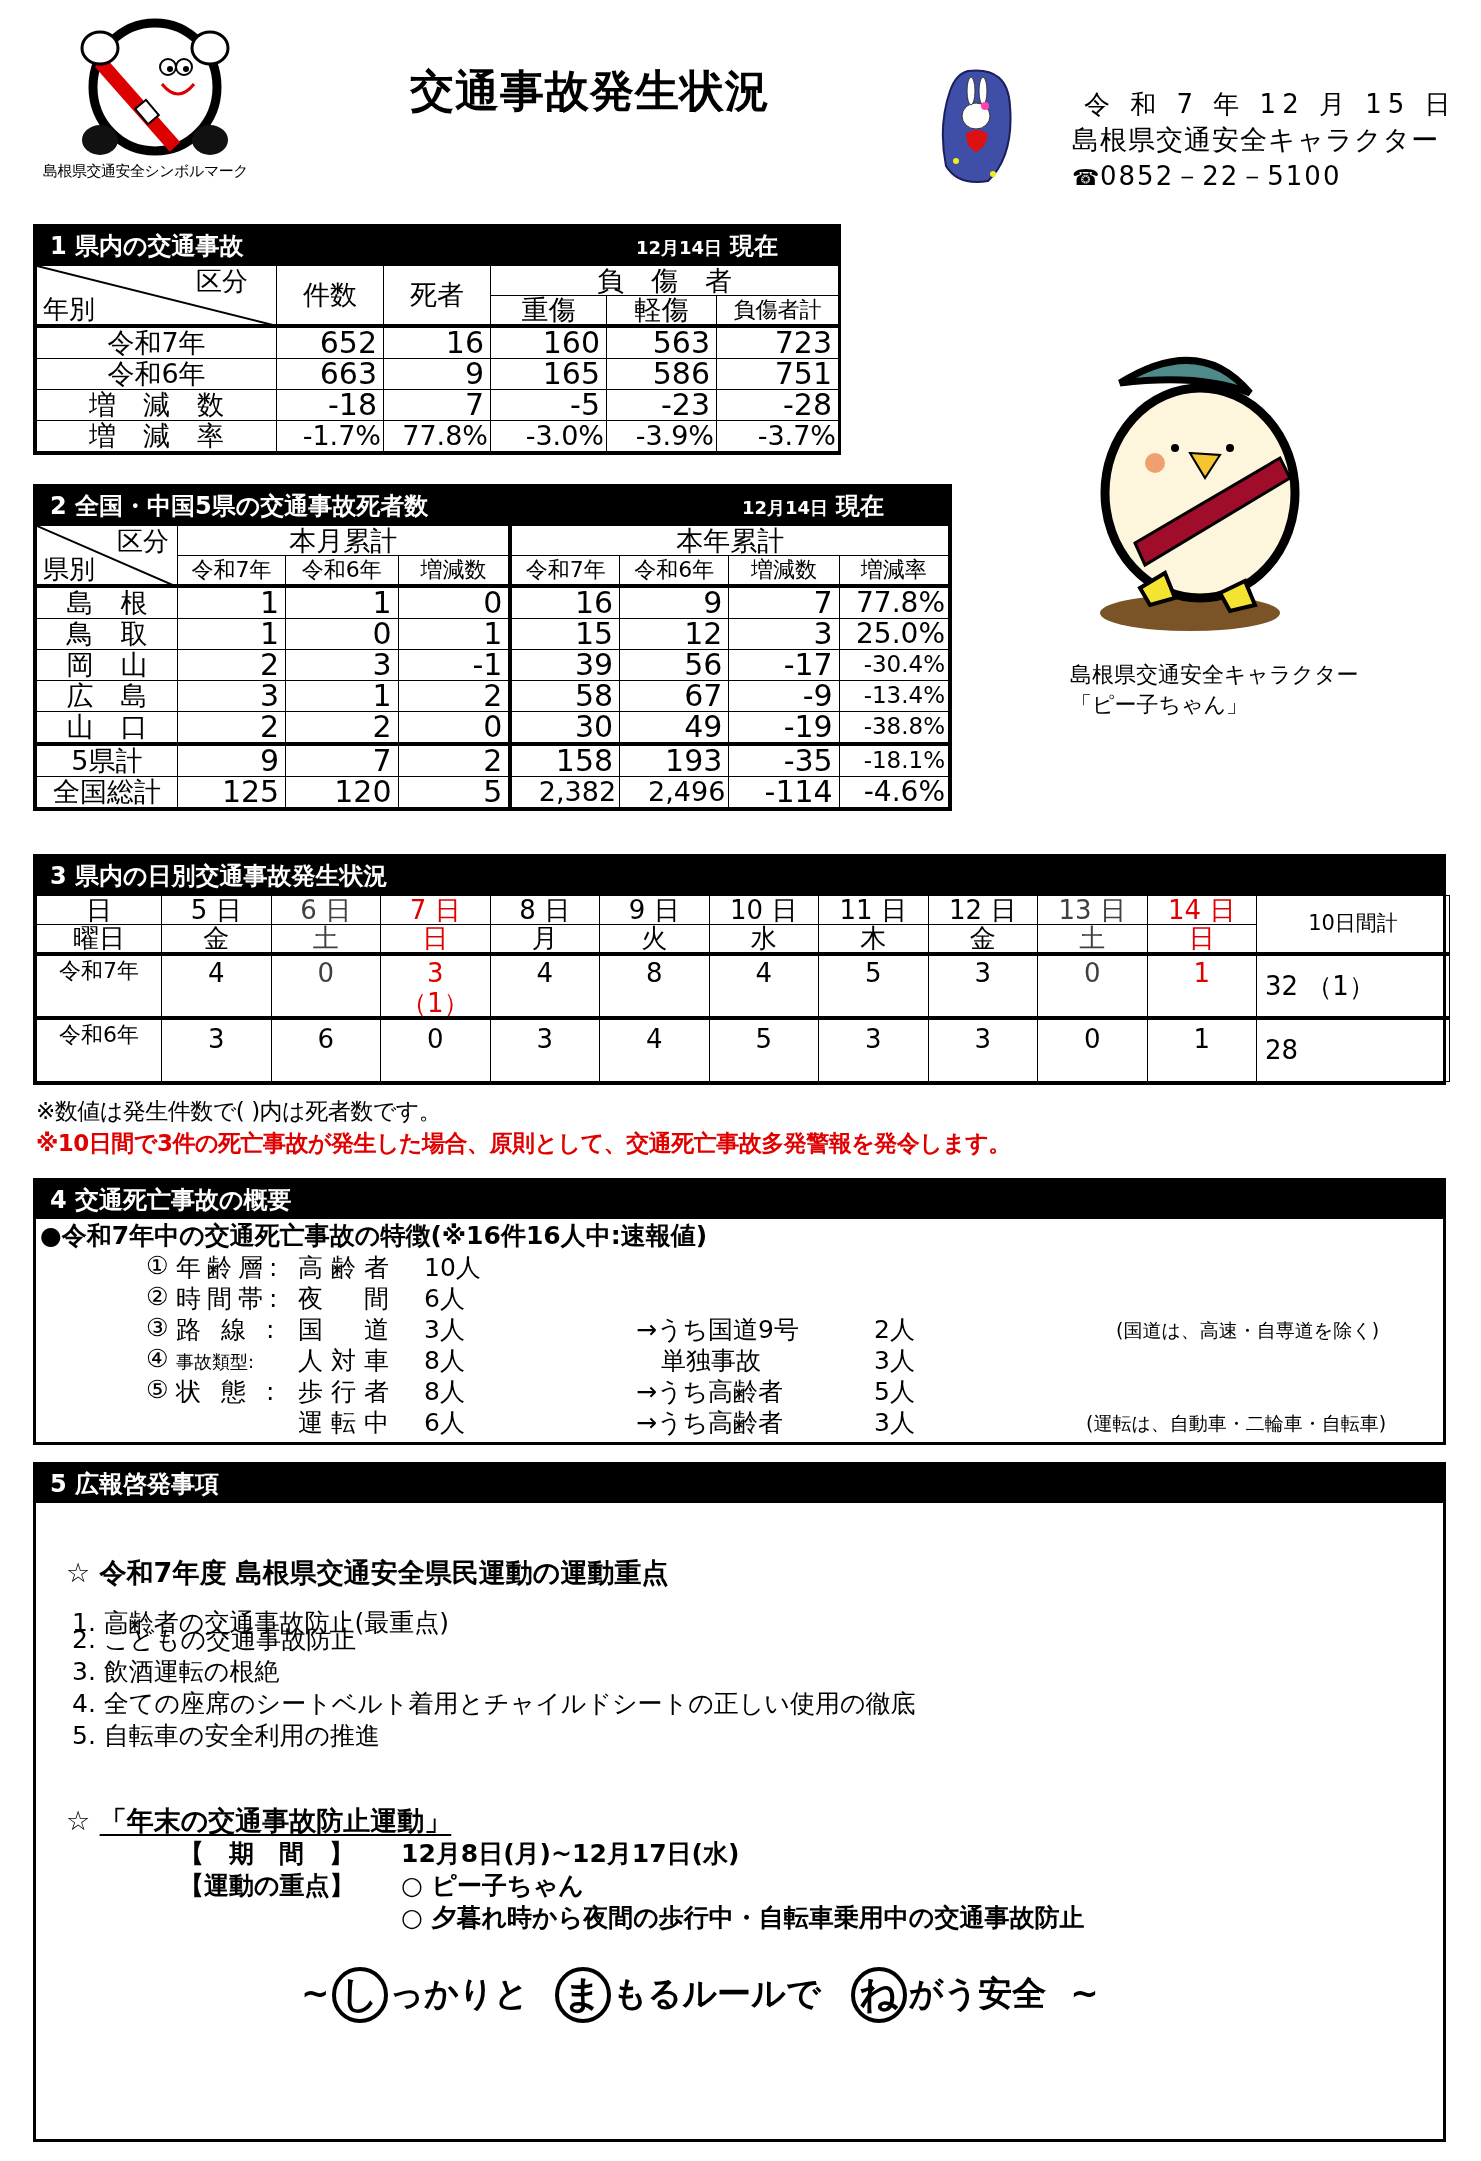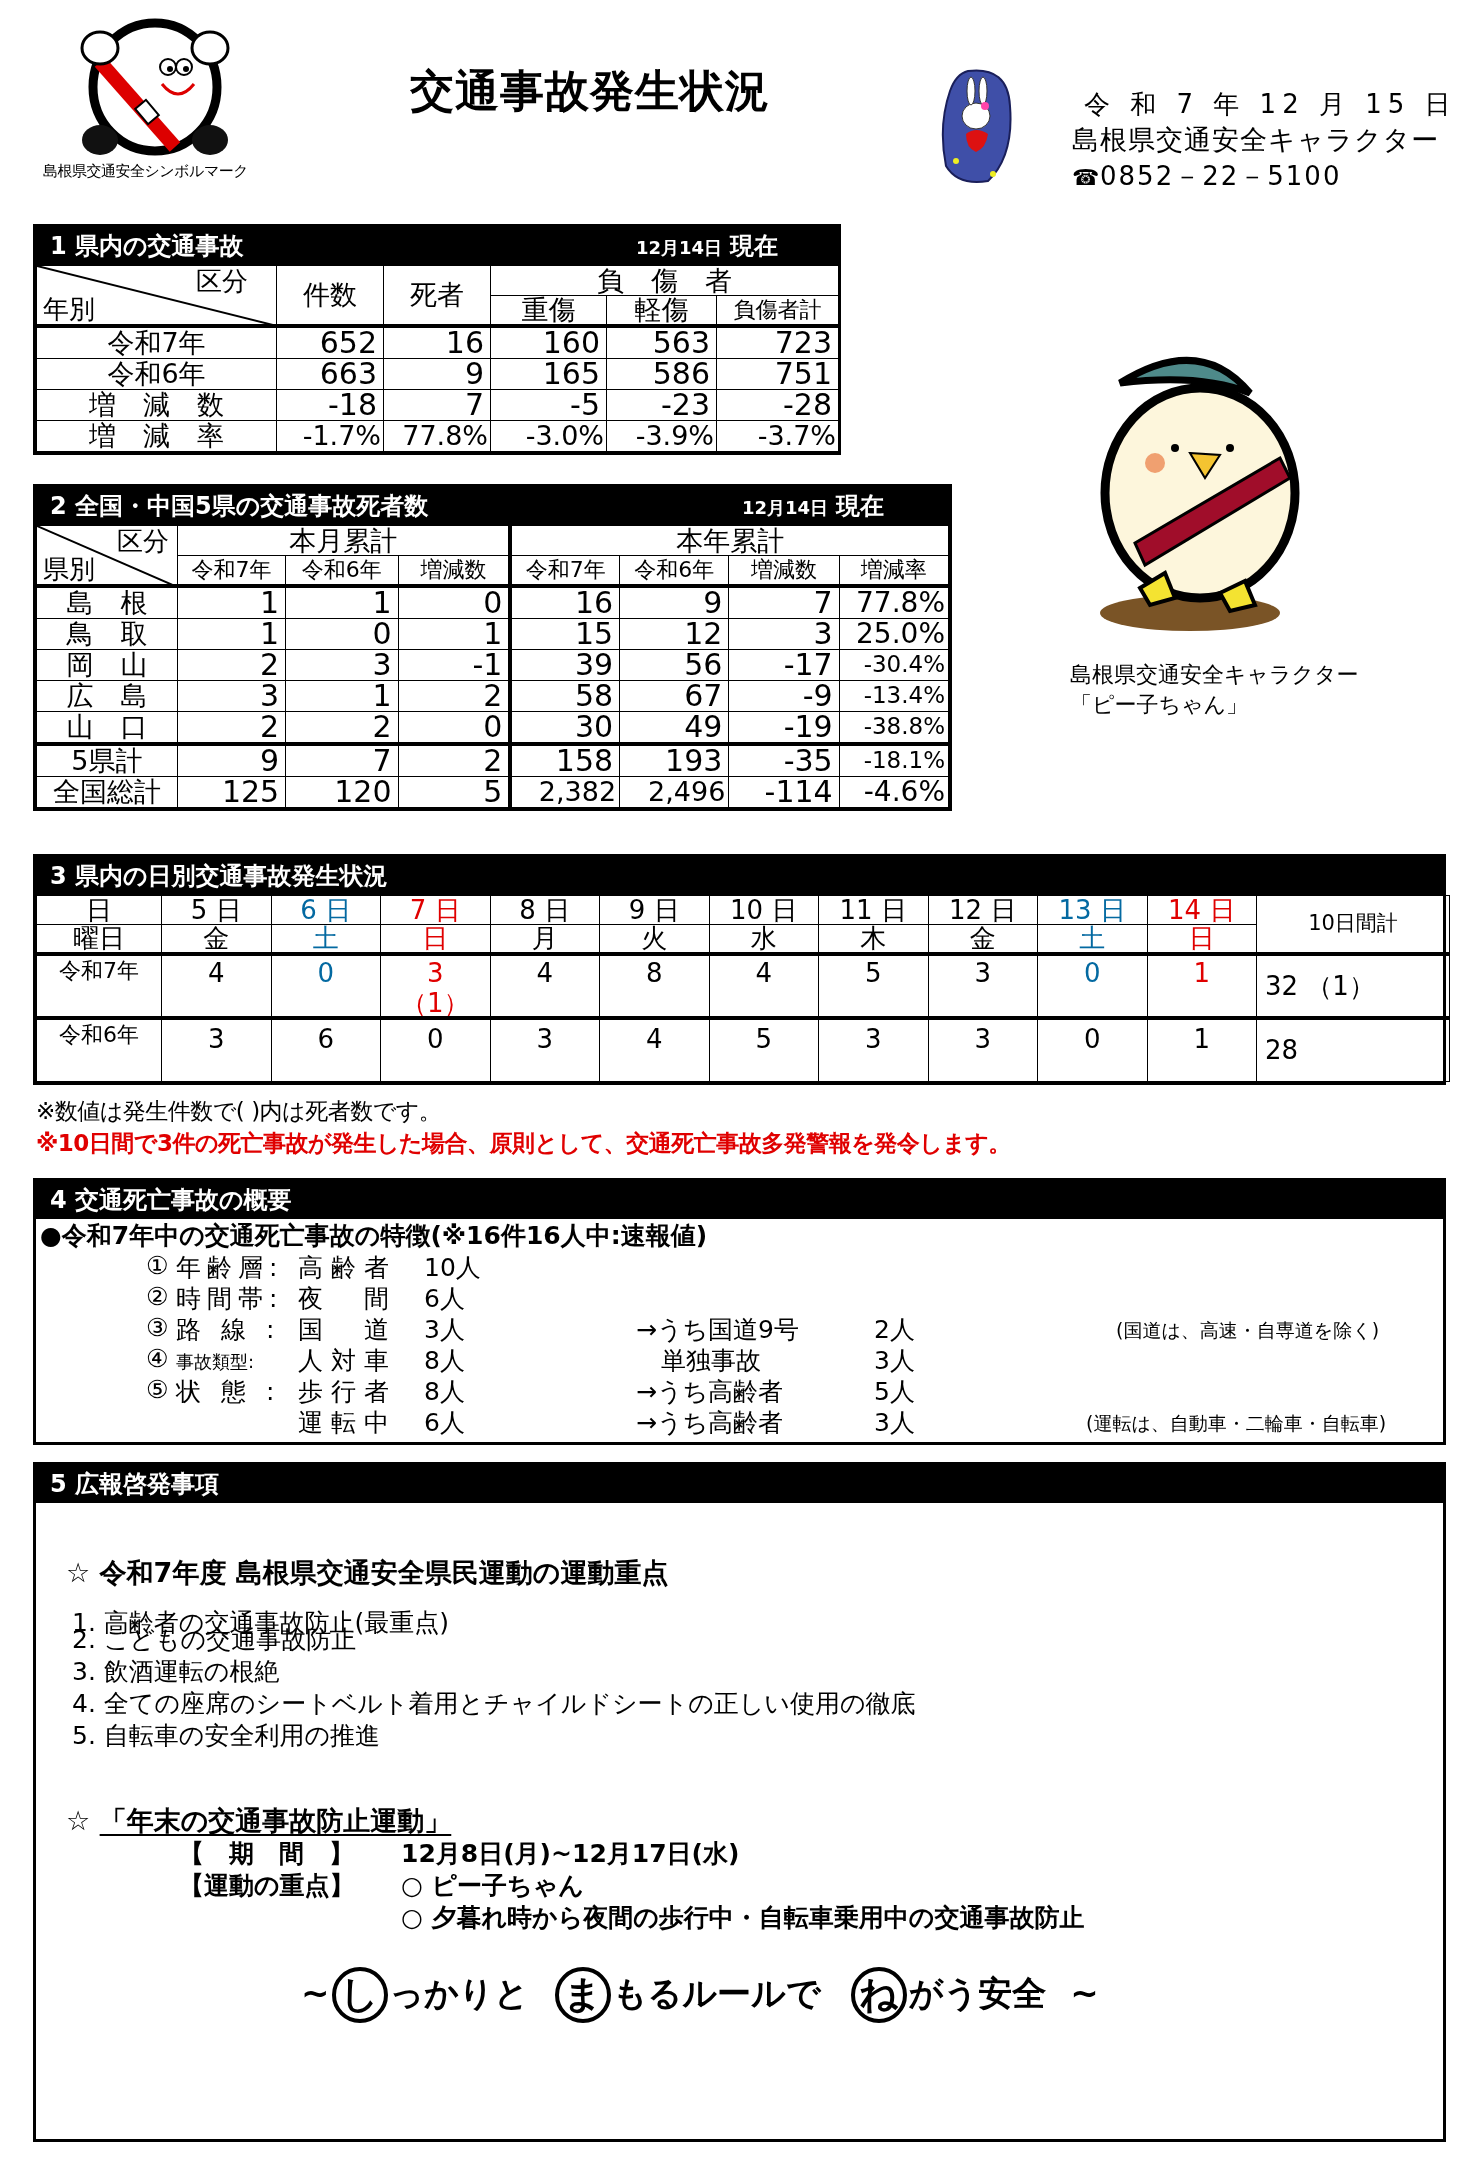--- a/index.html
+++ b/index.html
@@ -34,21 +34,21 @@
   .diag-bot { position: absolute; left: 6px; bottom: 2px; font-size: 26px; }
   .thick-b { border-bottom: 4px solid #000 !important; }
 
   
   #sec1 { left: 33px; top: 224px; width: 808px; border: 3px solid #000; }
   
   #sec2 { left: 33px; top: 484px; width: 919px; border: 3px solid #000; }
   
   #sec3 { left: 33px; top: 854px; width: 1413px; border: 3px solid #000; }
   #sec3 td { font-size: 26px; }
-  .blue { color: #0369a1; }
+  .blue { color: #404040; }
   .red { color: #e00000; }
   .notes { left: 36px; top: 1095px; font-size: 23px; line-height: 32px; white-space: nowrap; letter-spacing: -0.5px; }
   .notes .red-note { color: #e00000; font-weight: bold; }
 
   
   #sec4 { left: 33px; top: 1178px; width: 1413px; height: 267px; border: 3px solid #000; }
   .s4-body { position: relative; height: 226px; }
   .s4-lead { position: absolute; left: 4px; top: 0; font-size: 25px; font-weight: bold; white-space: nowrap; }
   .s4-row { position: absolute; left: 0; width: 100%; height: 32px; font-size: 25px; white-space: nowrap; }
   .s4-row span { position: absolute; }

